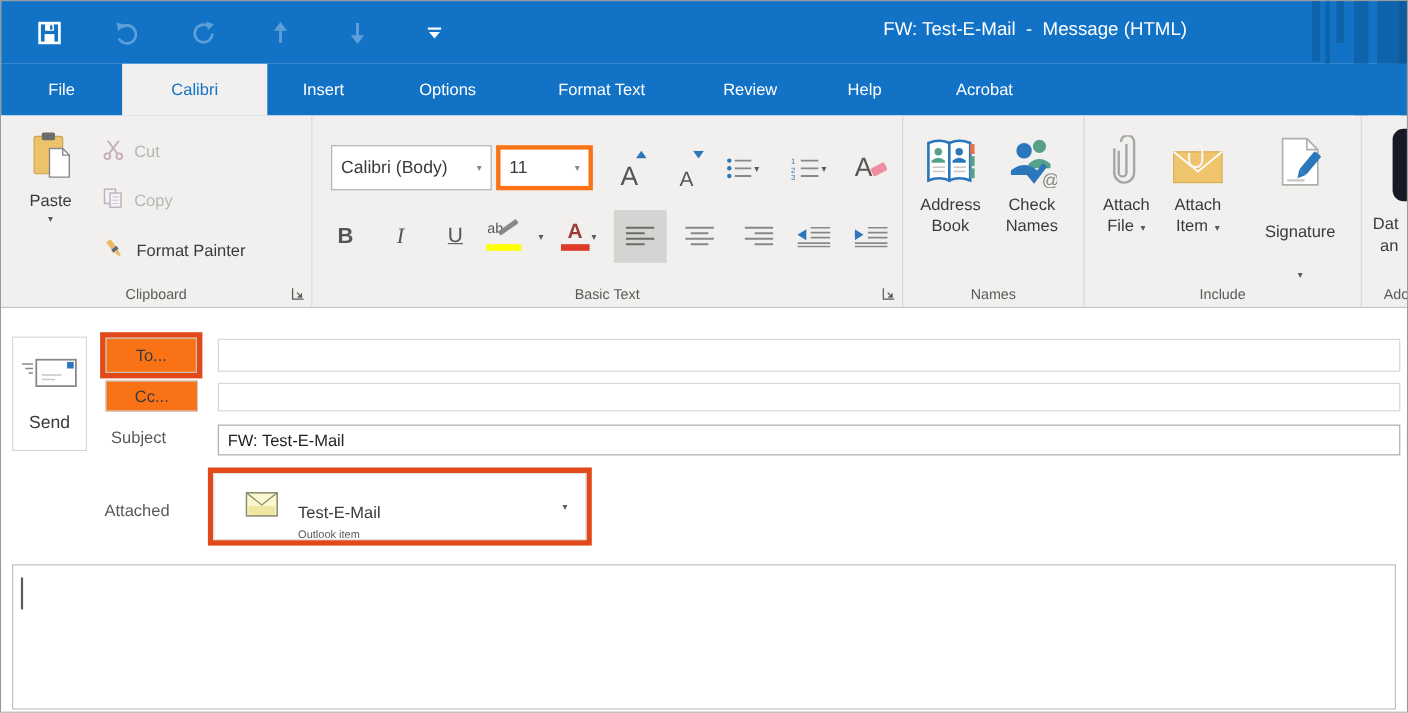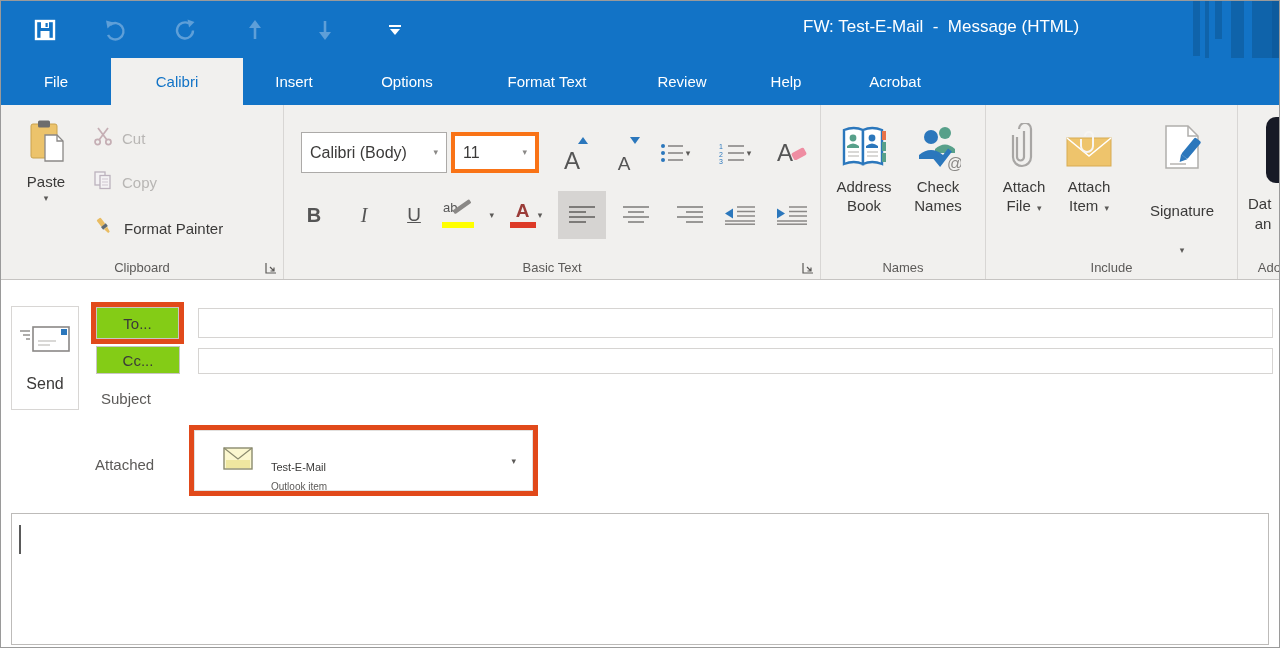--- a/index.html
+++ b/index.html
@@ -71,34 +71,34 @@
   .bigbtn .lbl { font-size:15px; color:#3b3a39; text-align:center; line-height:19px; }
   .bigbtn .lbl .caret { margin-left:2px; }
 
   
   .composer { position:absolute; left:0; top:279px; width:100%; height:233px; background:#fff; }
   .send-btn { position:absolute; left:10px; top:26px; width:68px; height:104px; border:1px solid #d8d6d4; background:#fff; display:flex; flex-direction:column; align-items:center; justify-content:center; gap:14px; cursor:pointer; }
   .send-lbl { font-size:16px; color:#3b3a39; }
   .ann-box { position:absolute; border:5px solid #e1491a; background:transparent; }
   .to-ann { left:90px; top:22px; width:93px; height:42px; }
   .att-ann { left:188px; top:145px; width:349px; height:71px; }
-  .recip-btn { background:#84cc16; border:1px solid #c8c6c4; font-size:15px; color:#3b3a39; display:flex; align-items:center; justify-content:center; cursor:pointer; }
+  .recip-btn { background:#f97316; border:1px solid #c8c6c4; font-size:15px; color:#3b3a39; display:flex; align-items:center; justify-content:center; cursor:pointer; }
   .to-btn { width:100%; height:100%; }
   .cc-btn { position:absolute; left:95px; top:66px; width:84px; height:28px; }
   .field { position:absolute; left:197px; width:1075px; background:#fff; border:1px solid #d6d4d2; font-size:15px; color:#1f1e1d; padding:0 8px; font-family:inherit; outline:none; }
   .f-to { top:28px; height:30px; }
   .f-cc { top:68px; height:26px; }
   .f-subj { top:106px; height:28px; border-color:#a8a6a4; }
   .hdr-lbl { position:absolute; font-size:15px; color:#5c5a58; }
   .l-subject { left:100px; top:110px; }
   .l-attached { left:94px; top:176px; }
   .chip { position:relative; width:100%; height:100%; background:#fff; border:1px solid #e2e0de; display:flex; align-items:center; cursor:pointer; }
   .chip-ico { margin-left:28px; }
   .chip-text { margin-left:18px; }
-  .chip-title { font-size:11px; color:#3b3a39; line-height:20px;margin-top:33px; }
+  .chip-title { font-size:15px; color:#3b3a39; line-height:20px;margin-top:33px; }
   .chip-sub { font-size:10px; color:#5c5a58; line-height:20px; }
   .chip-caret { position:absolute; right:16px; top:26px; }
 
   
   .bodybox { position:absolute; left:10px; top:512px; width:1258px; height:132px; border:1px solid #bdbbb9; background:#fff; cursor:text; }
   .cursorline { position:absolute; left:7px; top:11px; width:2px; height:29px; background:#5a5a5a; }
 </style>
 </head>
 <body>
 
@@ -486,20 +486,21 @@
     </div>
 
     <div class="ann-box to-ann">
       <div class="recip-btn to-btn">To...</div>
     </div>
     <div class="recip-btn cc-btn">Cc...</div>
 
     <input class="field f-to" style="">
     <input class="field f-cc" style="">
     <span class="hdr-lbl l-subject">Subject</span>
+    <input class="field f-subj" value="FW: Test-E-Mail" style="">
 
     <span class="hdr-lbl l-attached">Attached</span>
     <div class="ann-box att-ann">
       <div class="chip">
         <span class="chip-ico">
           <svg width="30" height="23" viewBox="0 0 30 23">
             <rect x="1" y="1" width="28" height="21" fill="#fbf7cf" stroke="#8a8a6e" stroke-width="1.4"></rect>
             <path d="M1 1 L15 12 L29 1" fill="none" stroke="#8a8a6e" stroke-width="1.2"></path>
             <rect x="3" y="13" width="24" height="8" fill="#efe7a0"></rect>
           </svg>

